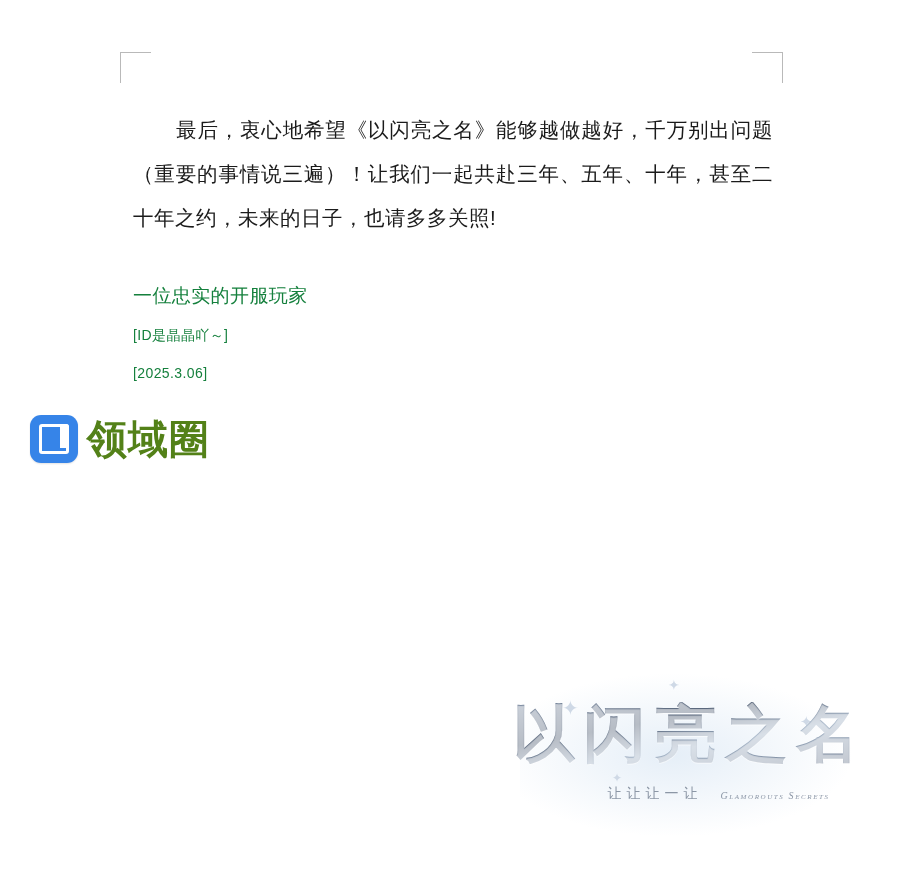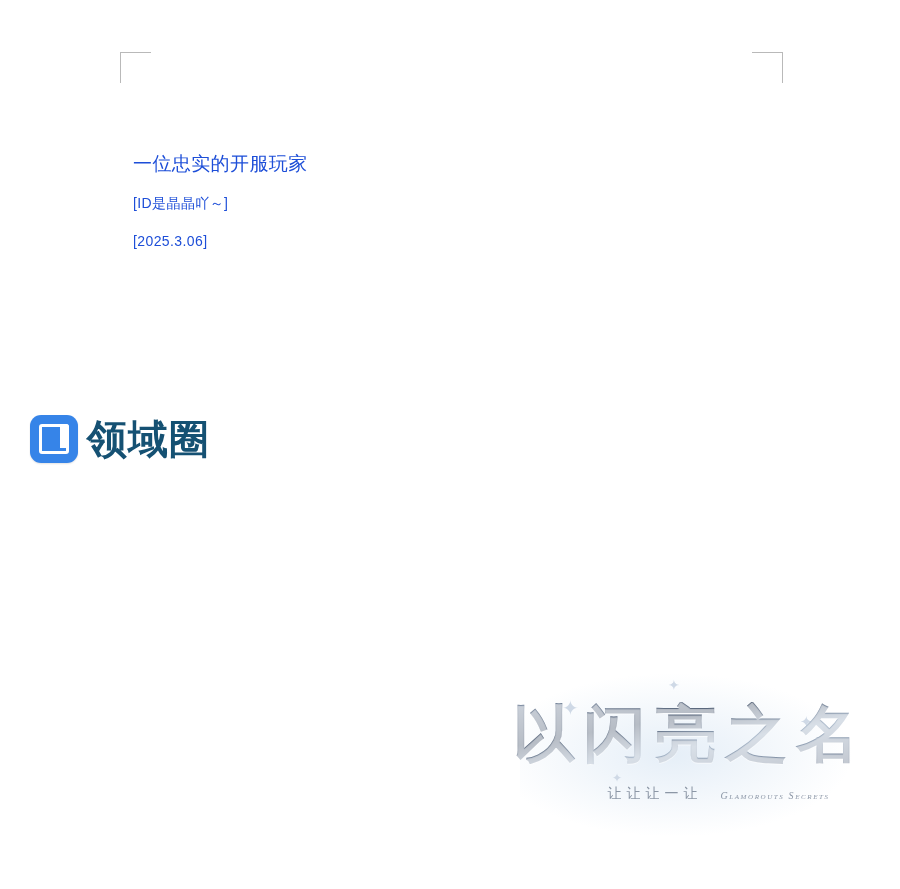--- a/index.html
+++ b/index.html
@@ -53,21 +53,21 @@
   .para.indent {
     text-indent: 2.1em;
   }
 
   .signature-block {
     margin-top: 36px;
   }
   .sig-line {
     font-size: 19px;
     line-height: 40px;
-    color: #1d4ed8;
+    color: #15803d;
     letter-spacing: 0.4px;
   }
   .sig-line.mono {
     font-size: 14px;
     line-height: 38px;
   }
 
   
   .watermark {
     position: absolute;
@@ -101,21 +101,21 @@
     right: -3px;
     top: -3px;
     width: 9px;
     height: 24px;
     background: #ffffff;
     border-radius: 0 3px 3px 0;
   }
   .wm-text {
     font-size: 40px;
     font-weight: 700;
-    color: #0c4a6e;
+    color: #4d7c0f;
     letter-spacing: 1px;
     line-height: 1;
     font-family: "Liberation Sans", sans-serif;
   }
 
   
   .logo-wrap {
     position: absolute;
     left: 500px;
     top: 660px;
@@ -185,20 +185,21 @@
 </style>
 </head>
 <body>
 
 <div class="page">
 
   <div class="crop-mark crop-tl"></div>
   <div class="crop-mark crop-tr"></div>
 
   <div class="content">
+    <p class="para indent">最后，衷心地希望《以闪亮之名》能够越做越好，千万别出问题（重要的事情说三遍）！让我们一起共赴三年、五年、十年，甚至二十年之约，未来的日子，也请多多关照!</p>
 
     <div class="signature-block">
       <div class="sig-line">一位忠实的开服玩家</div>
       <div class="sig-line mono">[ID是晶晶吖～]</div>
       <div class="sig-line mono">[2025.3.06]</div>
     </div>
   </div>
 
   <div class="watermark">
     <div class="wm-badge">

